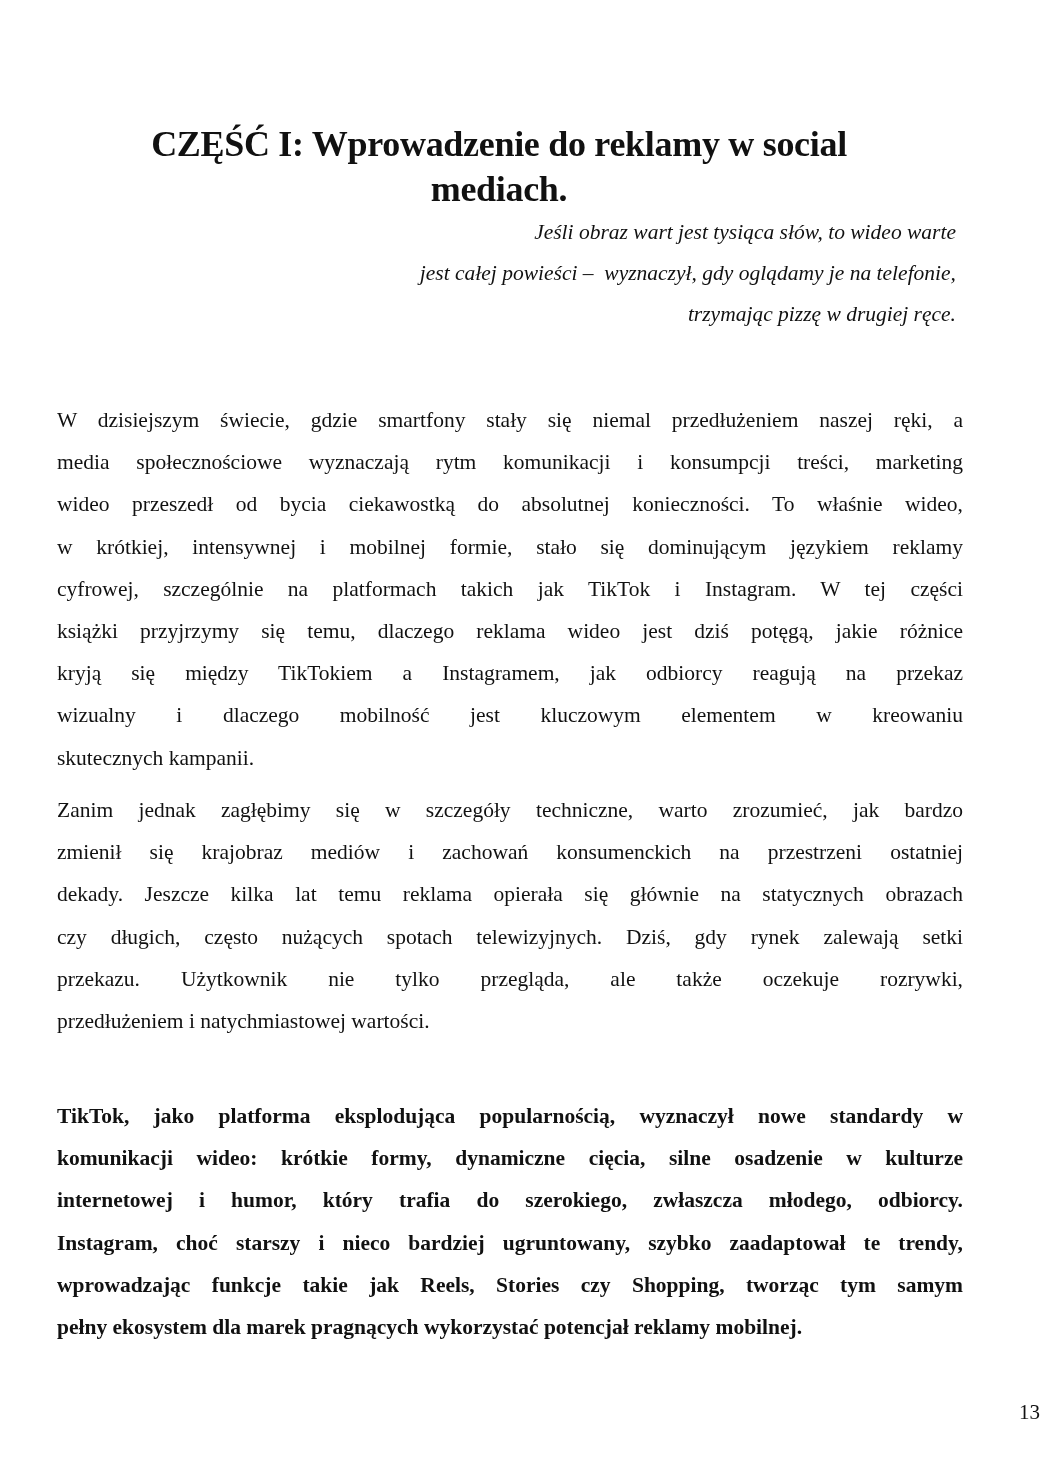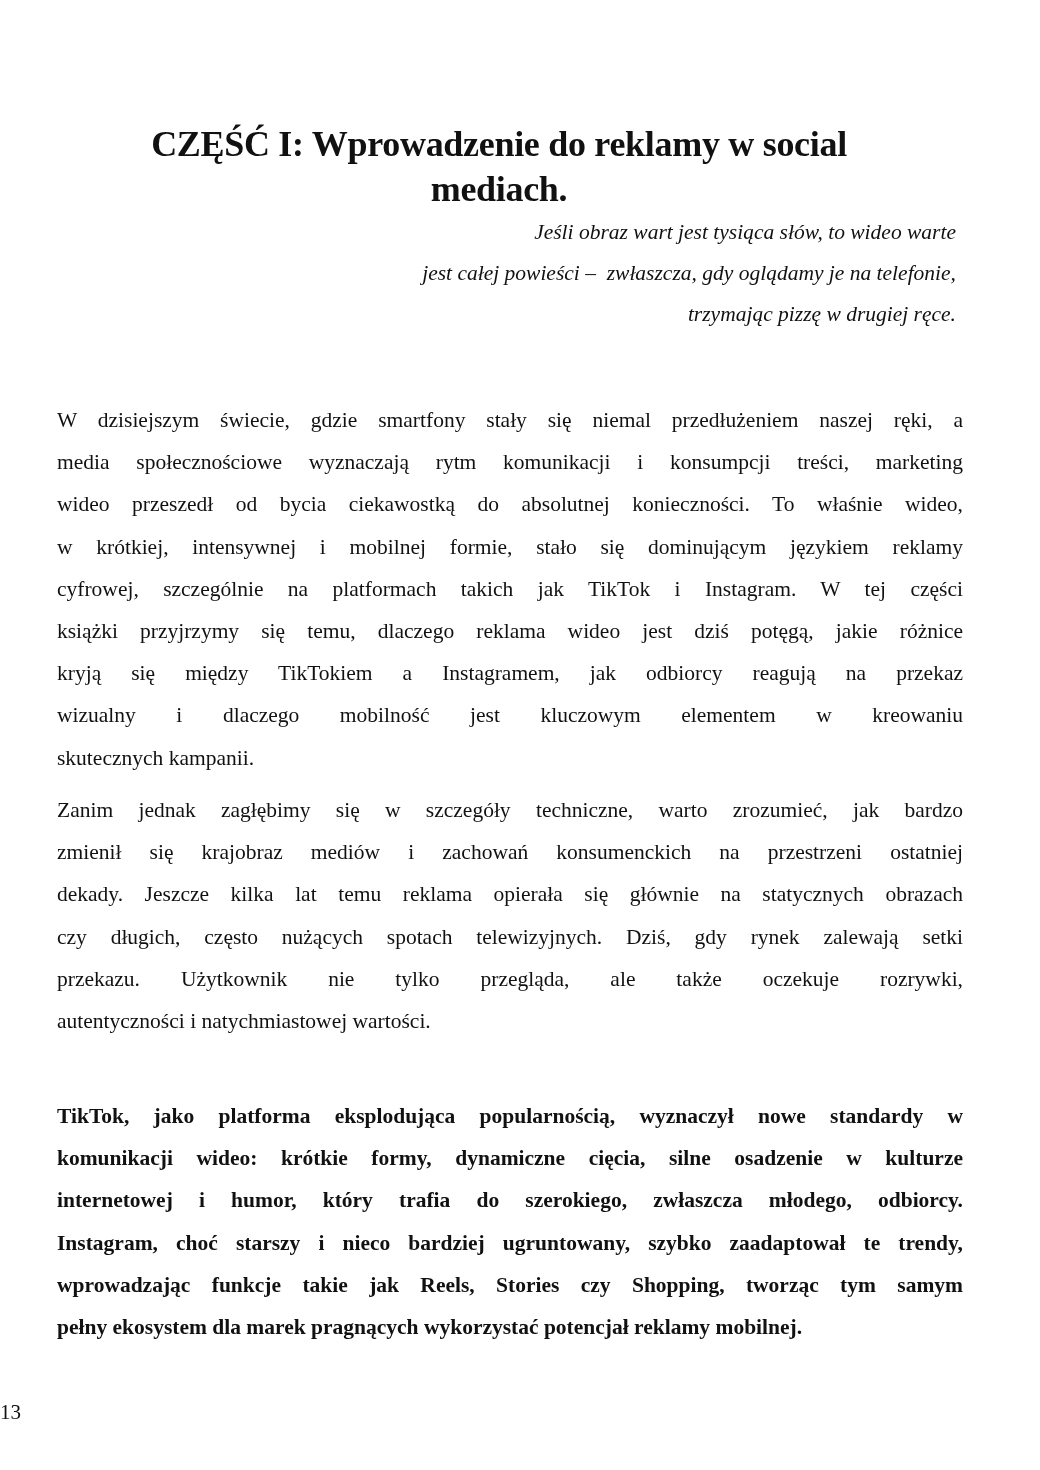--- a/index.html
+++ b/index.html
@@ -64,38 +64,38 @@
       text-align-last: left;
     }
     .p1 { top: 399px; }
     .p2 { top: 789px; }
     .p3 { top: 1095px; font-weight: bold; }
     .page-number {
       position: absolute;
       left: 0;
       width: 1040px;
       top: 1400px;
-      text-align: left;
+      text-align: right;
       font-size: 21px;
       margin: 0;
     }
   </style>
 </head>
 <body>
 
 <div class="page">
 
   <h1 class="title">
     <span>CZĘŚĆ I: Wprowadzenie do reklamy w social</span><br>
     <span>mediach.</span>
   </h1>
 
   <div class="epigraph">
     <span class="line">Jeśli obraz wart jest tysiąca słów, to wideo warte</span>
-    <span class="line">jest całej powieści –  zwłaszcza, gdy oglądamy je na telefonie,</span>
+    <span class="line">jest całej powieści –  wyznaczył, gdy oglądamy je na telefonie,</span>
     <span class="line">trzymając pizzę w drugiej ręce.</span>
   </div>
 
   <div class="body-text p1">
     <span class="line">W dzisiejszym świecie, gdzie smartfony stały się niemal przedłużeniem naszej ręki, a</span>
     <span class="line">media społecznościowe wyznaczają rytm komunikacji i konsumpcji treści, marketing</span>
     <span class="line">wideo przeszedł od bycia ciekawostką do absolutnej konieczności. To właśnie wideo,</span>
     <span class="line">w krótkiej, intensywnej i mobilnej formie, stało się dominującym językiem reklamy</span>
     <span class="line">cyfrowej, szczególnie na platformach takich jak TikTok i Instagram. W tej części</span>
     <span class="line">książki przyjrzymy się temu, dlaczego reklama wideo jest dziś potęgą, jakie różnice</span>
@@ -103,21 +103,21 @@
     <span class="line">wizualny i dlaczego mobilność jest kluczowym elementem w kreowaniu</span>
     <span class="line last">skutecznych kampanii.</span>
   </div>
 
   <div class="body-text p2">
     <span class="line">Zanim jednak zagłębimy się w szczegóły techniczne, warto zrozumieć, jak bardzo</span>
     <span class="line">zmienił się krajobraz mediów i zachowań konsumenckich na przestrzeni ostatniej</span>
     <span class="line">dekady. Jeszcze kilka lat temu reklama opierała się głównie na statycznych obrazach</span>
     <span class="line">czy długich, często nużących spotach telewizyjnych. Dziś, gdy rynek zalewają setki</span>
     <span class="line">przekazu. Użytkownik nie tylko przegląda, ale także oczekuje rozrywki,</span>
-    <span class="line last">autentyczności i natychmiastowej wartości.</span>
+    <span class="line last">przedłużeniem i natychmiastowej wartości.</span>
   </div>
 
   <div class="body-text p3">
     <span class="line">TikTok, jako platforma eksplodująca popularnością, wyznaczył nowe standardy w</span>
     <span class="line">komunikacji wideo: krótkie formy, dynamiczne cięcia, silne osadzenie w kulturze</span>
     <span class="line">internetowej i humor, który trafia do szerokiego, zwłaszcza młodego, odbiorcy.</span>
     <span class="line">Instagram, choć starszy i nieco bardziej ugruntowany, szybko zaadaptował te trendy,</span>
     <span class="line">wprowadzając funkcje takie jak Reels, Stories czy Shopping, tworząc tym samym</span>
     <span class="line last">pełny ekosystem dla marek pragnących wykorzystać potencjał reklamy mobilnej.</span>
   </div>

